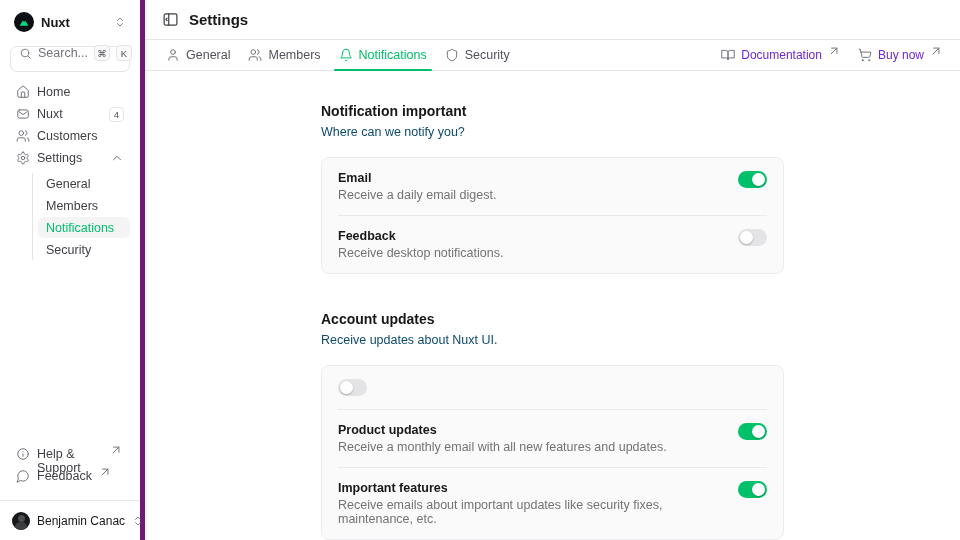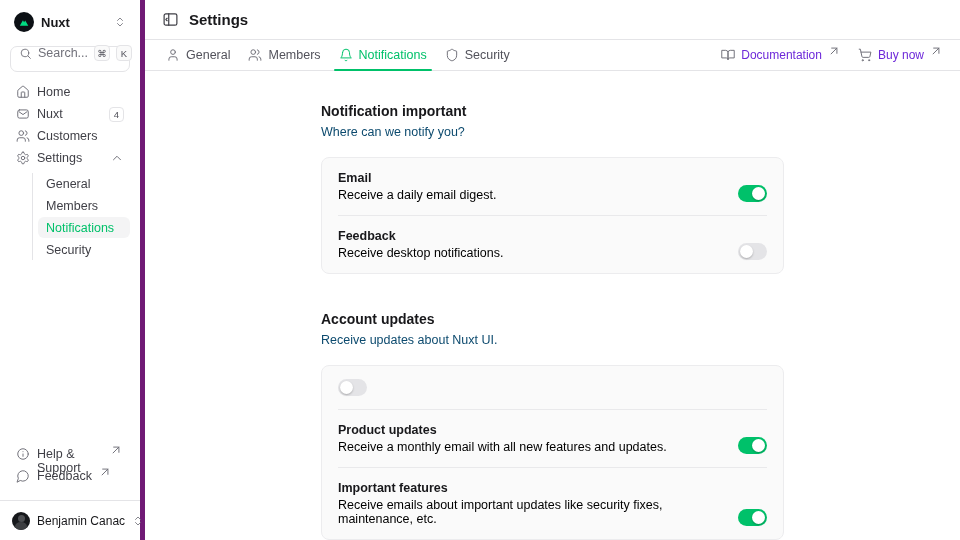--- a/index.html
+++ b/index.html
@@ -55,24 +55,24 @@
   .tab-actions { margin-left:auto; display:flex; align-items:center; gap:16px; padding-right:4px; }
   .action-link { display:flex; align-items:flex-start; gap:6px; font-size:12px; color:#6d28d9; cursor:pointer; }
   .action-link .icon { width:14px; height:14px; color:#71717a; }
 
   .content { flex:1; overflow:auto; padding:32px 16px 24px; }
   .container { width:463px; margin:0 auto; }
   .section-title { font-size:14px; font-weight:700; color:#18181b; }
   .section-desc { font-size:12.5px; color:#0c4a6e; margin-top:6px; }
   .section + .section { margin-top:37px; }
   .card { margin-top:18px; background:#fafafa; border:1px solid #ececee; border-radius:8px; }
-  .row { display:flex; align-items:flex-end; justify-content:space-between; gap:16px; padding:13px 16px; }
+  .row { display:flex; align-items:flex-start; justify-content:space-between; gap:16px; padding:13px 16px; }
   .divider { height:1px; background:#e9e9eb; margin:0 16px; }
   .row-label { font-size:12.5px; font-weight:600; color:#18181b; }
-  .row-desc { font-size:12.5px; color:#000000; margin-top:3px; }
+  .row-desc { font-size:12.5px; color:#737373; margin-top:3px; }
   .toggle { width:29px; height:17px; border-radius:9px; background:#e4e4e7; position:relative; cursor:pointer; flex:none; }
   .toggle .knob { position:absolute; top:2px; left:2px; width:13px; height:13px; border-radius:50%; background:#fff; box-shadow:0 1px 2px rgba(0,0,0,.25); }
   .toggle.on { background:#00c16a; }
   .toggle.on .knob { left:14px; }
 </style>
 </head>
 <body>
 
 <aside class="sidebar">
   <div class="sidebar-top">

